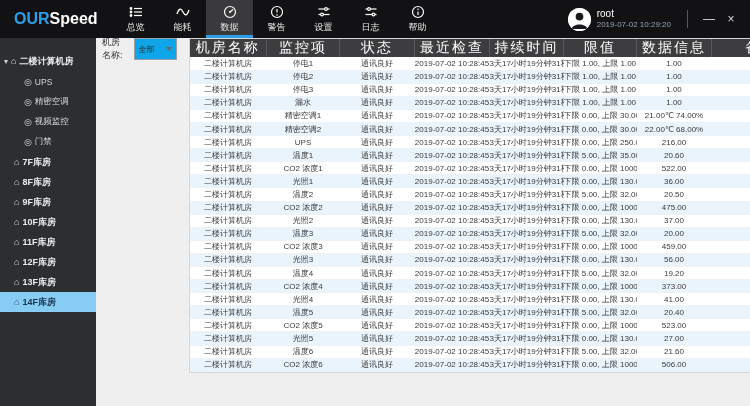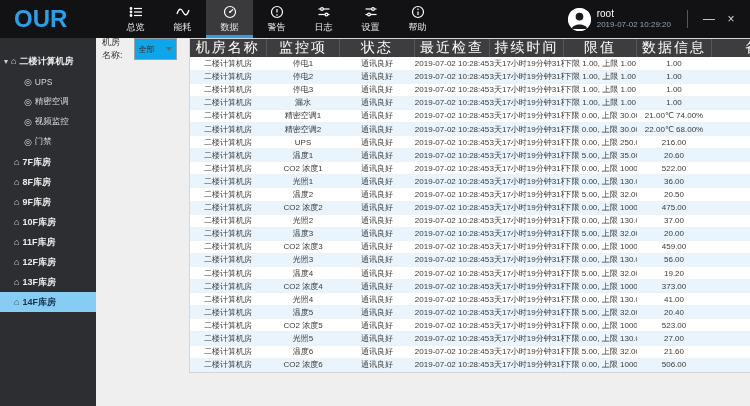--- a/index.html
+++ b/index.html
@@ -9,21 +9,21 @@
     --sel-bg:#87CCF3;
     --row-alt:#E9F4FC;
     --hdr:#3D3D3F;
   }
   *{box-sizing:border-box;margin:0;padding:0;}
   html,body{width:750px;height:406px;overflow:hidden;}
   body{font-family:"Liberation Sans","DejaVu Sans",sans-serif;background:#EFEFF0;position:relative;}
 
   
   .topbar{height:38px;background:var(--topbar);display:flex;align-items:stretch;}
-  .logo{width:112px;display:flex;align-items:center;padding-left:14px;font-size:24px;font-weight:bold;color:#fff;}
+  .logo{width:112px;display:flex;align-items:center;padding-left:14px;font-size:16px;font-weight:bold;color:#fff;}
   .logo .p1{color:var(--accent);}
   .nav{display:flex;}
   .nav-item{width:47px;display:flex;flex-direction:column;align-items:center;justify-content:center;gap:2px;color:#E8E8E8;font-size:9px;cursor:pointer;}
   .nav-item svg{width:14px;height:14px;display:block;}
   .nav-item.active{background:#3A3A3C;box-shadow:inset 0 -3px 0 var(--accent);}
   .tb-right{margin-left:auto;display:flex;align-items:center;padding-right:8px;}
   .avatar{width:23px;height:23px;border-radius:50%;background:#fff;display:flex;align-items:center;justify-content:center;overflow:hidden;}
   .user-meta{margin-left:6px;line-height:1.25;}
   .user-name{font-size:10px;color:#fff;}
   .user-time{font-size:8px;color:#93A2B0;}
@@ -58,20 +58,21 @@
   .scroll-btn{height:12px;display:flex;align-items:center;justify-content:center;width:100%;background:#EDEDED;cursor:pointer;}
   .scroll-track{flex:1;width:100%;position:relative;}
   .scroll-thumb{position:absolute;top:0;left:1px;right:1px;height:78%;background:#DFDFDF;border-radius:2px;}
 </style>
 </head>
 <body>
 
 <header class="topbar">
   <div class="logo">
     <span class="p1">OUR</span>
+      <span>Speed</span>
   </div>
 
   <nav class="nav">
     <div class="nav-item">
       <span>
           <svg viewBox="0 0 14 14" fill="none" stroke="#fff" stroke-width="1.2">
             <circle cx="2" cy="3.5" r="0.8" fill="#fff"></circle>
             <line x1="5" y1="3.5" x2="13" y2="3.5"></line>
             <circle cx="2" cy="7" r="0.8" fill="#fff"></circle>
             <line x1="5" y1="7" x2="13" y2="7"></line>
@@ -106,37 +107,37 @@
             <line x1="7" y1="4" x2="7" y2="7.5"></line>
             <circle cx="7" cy="10" r="0.8" fill="#fff" stroke="none"></circle>
           </svg>
         </span>
       <span>警告</span>
     </div>
     <div class="nav-item">
       <span>
           <svg viewBox="0 0 14 14" fill="none" stroke="#fff" stroke-width="1.2">
             <line x1="1.5" y1="4" x2="12.5" y2="4"></line>
+            <circle cx="9" cy="4" r="1.4" fill="#121214"></circle>
+            <line x1="1.5" y1="9.5" x2="12.5" y2="9.5"></line>
+            <circle cx="5" cy="9.5" r="1.4" fill="#121214"></circle>
+          </svg>
+        </span>
+      <span>设置</span>
+    </div>
+    <div class="nav-item">
+      <span>
+          <svg viewBox="0 0 14 14" fill="none" stroke="#fff" stroke-width="1.2">
+            <line x1="1.5" y1="4" x2="12.5" y2="4"></line>
             <circle cx="5" cy="4" r="1.4" fill="#121214"></circle>
             <line x1="1.5" y1="9.5" x2="12.5" y2="9.5"></line>
             <circle cx="9.5" cy="9.5" r="1.4" fill="#121214"></circle>
           </svg>
         </span>
       <span>日志</span>
-    </div>
-    <div class="nav-item">
-      <span>
-          <svg viewBox="0 0 14 14" fill="none" stroke="#fff" stroke-width="1.2">
-            <line x1="1.5" y1="4" x2="12.5" y2="4"></line>
-            <circle cx="9" cy="4" r="1.4" fill="#121214"></circle>
-            <line x1="1.5" y1="9.5" x2="12.5" y2="9.5"></line>
-            <circle cx="5" cy="9.5" r="1.4" fill="#121214"></circle>
-          </svg>
-        </span>
-      <span>设置</span>
     </div>
     <div class="nav-item">
       <span>
           <svg viewBox="0 0 14 14" fill="none" stroke="#fff" stroke-width="1.2">
             <circle cx="7" cy="7" r="5.5"></circle>
             <circle cx="7" cy="4.2" r="0.8" fill="#fff" stroke="none"></circle>
             <line x1="7" y1="6.5" x2="7" y2="10"></line>
           </svg>
         </span>
       <span>帮助</span>

